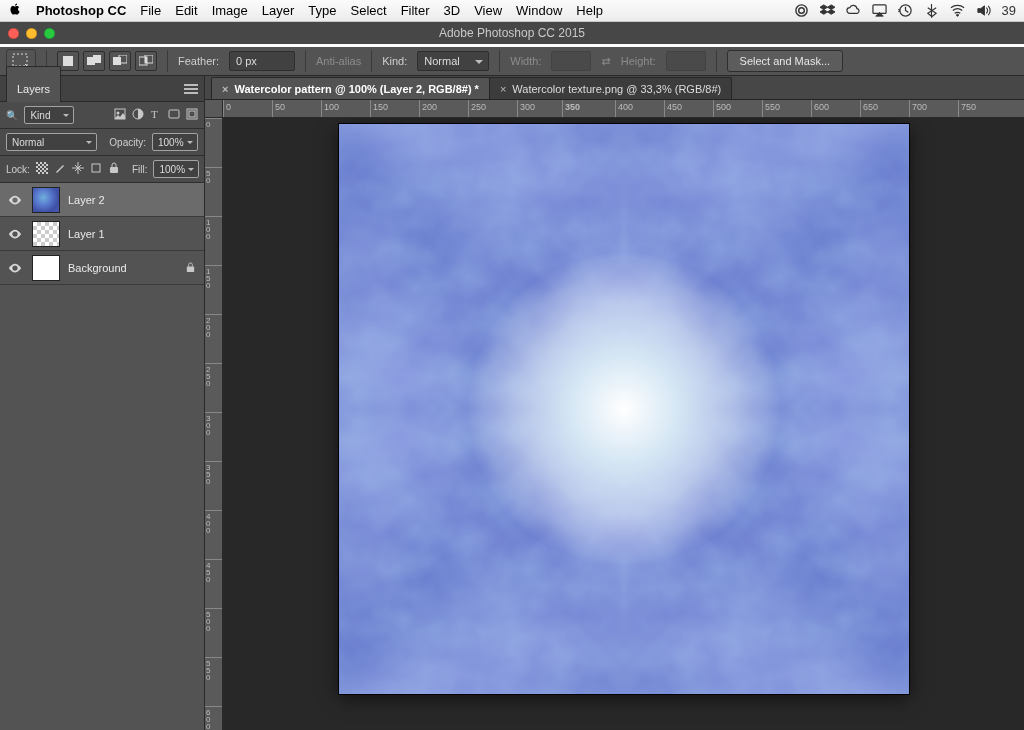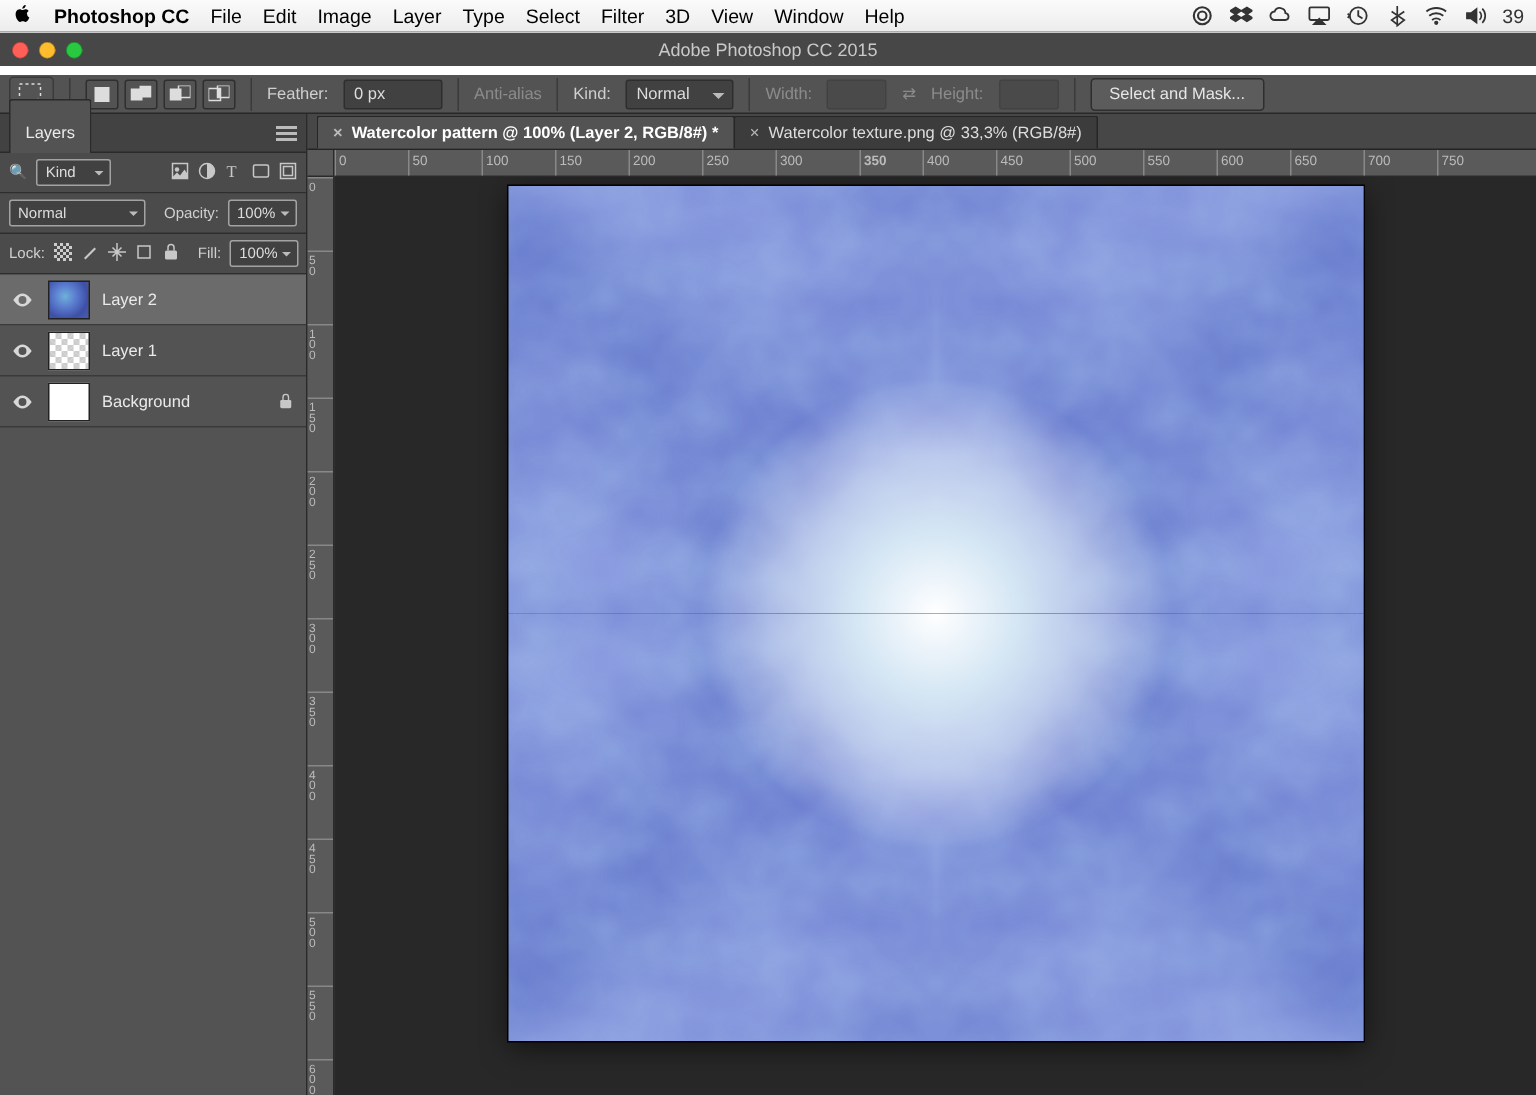--- a/index.html
+++ b/index.html
@@ -47,21 +47,21 @@
   .traffic span { width:11px; height:11px; border-radius:50%; display:block; box-shadow: inset 0 0 0 0.5px rgba(0,0,0,.3);}
   .tl-red { background:#ff5f57; }
   .tl-yel { background:#ffbd2e; }
   .tl-grn { background:#28c940; }
   .titlebar .title { position:absolute; left:0; right:0; text-align:center; pointer-events:none;}
 
   
   .optbar {
     height: 32px;
     background: #535353;
-    border-top: 6px solid #ffffff;
+    border-top: 3px solid #ffffff;
     border-bottom: 1px solid #282828;
     display: flex;
     align-items: center;
     gap: 10px;
     padding: 0 6px;
     font-size: 11px;
     color: #cfcfcf;
   }
   .tool-ico {
     width: 30px; height: 24px;
@@ -503,21 +503,21 @@
         </div>
         <div class="tick" style="left: 196px;">
           <span>200</span>
         </div>
         <div class="tick" style="left: 245px;">
           <span>250</span>
         </div>
         <div class="tick" style="left: 294px;">
           <span>300</span>
         </div>
-        <div class="tick" style="left: 350px; font-weight: bold;">
+        <div class="tick" style="left: 339px; font-weight: bold;">
           <span>350</span>
         </div>
         <div class="tick" style="left: 392px;">
           <span>400</span>
         </div>
         <div class="tick" style="left: 441px;">
           <span>450</span>
         </div>
         <div class="tick" style="left: 490px;">
           <span>500</span>

